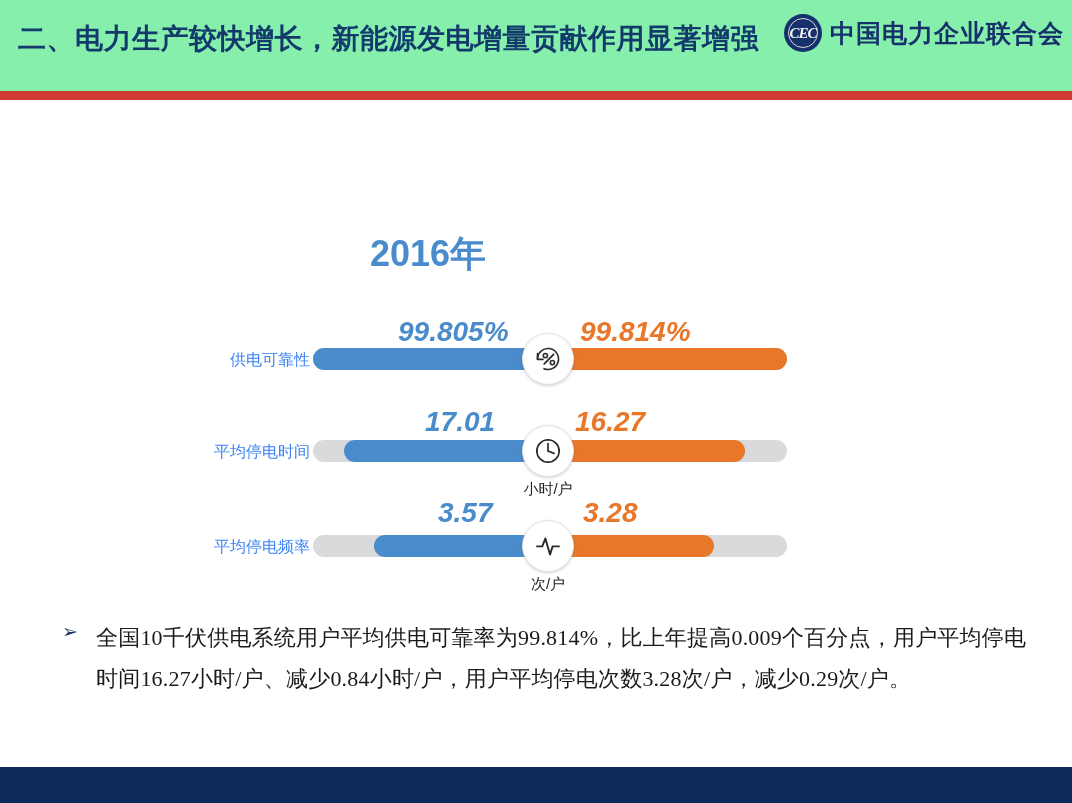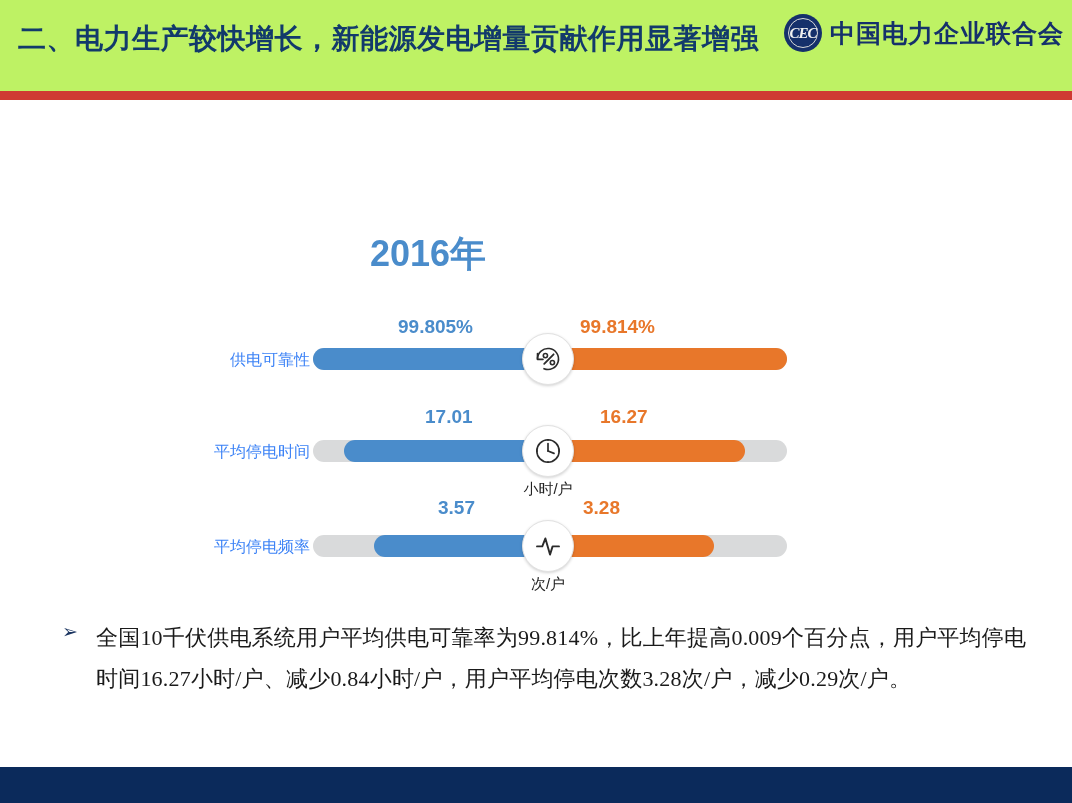--- a/index.html
+++ b/index.html
@@ -15,21 +15,21 @@
     background: #ffffff;
   }
 
   
   .header {
     position: absolute;
     left: 0; top: 0; right: 0;
     height: 91px;
     display: flex;
     align-items: center;
-    background: #bef264;
+    background: #86efac;
   }
   .header-title {
     position: absolute;
     left: 18px; top: 20px;
     font-size: 28px;
     font-weight: bold;
     color: #123a6b;
     letter-spacing: 0.5px;
     white-space: nowrap;
   }
@@ -150,23 +150,24 @@
     position: absolute;
     top: 0;
     height: 22px;
     border-radius: 11px;
   }
   .fill-blue { background: #4a8ccb; }
   .fill-orange { background: #e8772a; }
 
   .value {
     position: absolute;
-    font-size: 19px;
-    font-weight: bold;
-    white-space: nowrap;
+    font-size: 28px;
+    font-weight: bold;
+    white-space: nowrap;
+    font-style: italic;
   }
   .value-blue { color: #4a8ccb; }
   .value-orange { color: #e8772a; }
 
   .hub {
     position: absolute;
     left: 522px;
     top: 15px;
     width: 52px; height: 52px;
     border-radius: 50%;
@@ -265,21 +266,21 @@
       <div class="unit"></div>
     </div>
 
     <div class="row row-2">
       <div class="row-label">平均停电时间</div>
       <div class="track">
         <div class="fill fill-blue" style="left:31px; width:206px;"></div>
         <div class="fill fill-orange" style="left:237px; width:195px;"></div>
       </div>
       <div class="value value-blue" style="left:425px; top:-4px;">17.01</div>
-      <div class="value value-orange" style="left:600px; top:-4px;">16.27</div>
+      <div class="value value-orange" style="left:575px; top:-4px;">16.27</div>
       <div class="hub">
         <svg width="34" height="34" viewBox="0 0 34 34" aria-hidden="true">
           <circle cx="17" cy="17" r="11.2" fill="none" stroke="#2b2b2b" stroke-width="1.6"></circle>
           <line x1="17" y1="17" x2="17" y2="9.6" stroke="#2b2b2b" stroke-width="1.7" stroke-linecap="round"></line>
           <line x1="17" y1="17" x2="23" y2="19.4" stroke="#2b2b2b" stroke-width="1.7" stroke-linecap="round"></line>
           <line x1="17" y1="5" x2="17" y2="7" stroke="#2b2b2b" stroke-width="1.4"></line>
           <line x1="17" y1="27" x2="17" y2="29" stroke="#2b2b2b" stroke-width="1.4"></line>
           <line x1="5" y1="17" x2="7" y2="17" stroke="#2b2b2b" stroke-width="1.4"></line>
           <line x1="27" y1="17" x2="29" y2="17" stroke="#2b2b2b" stroke-width="1.4"></line>
         </svg>

